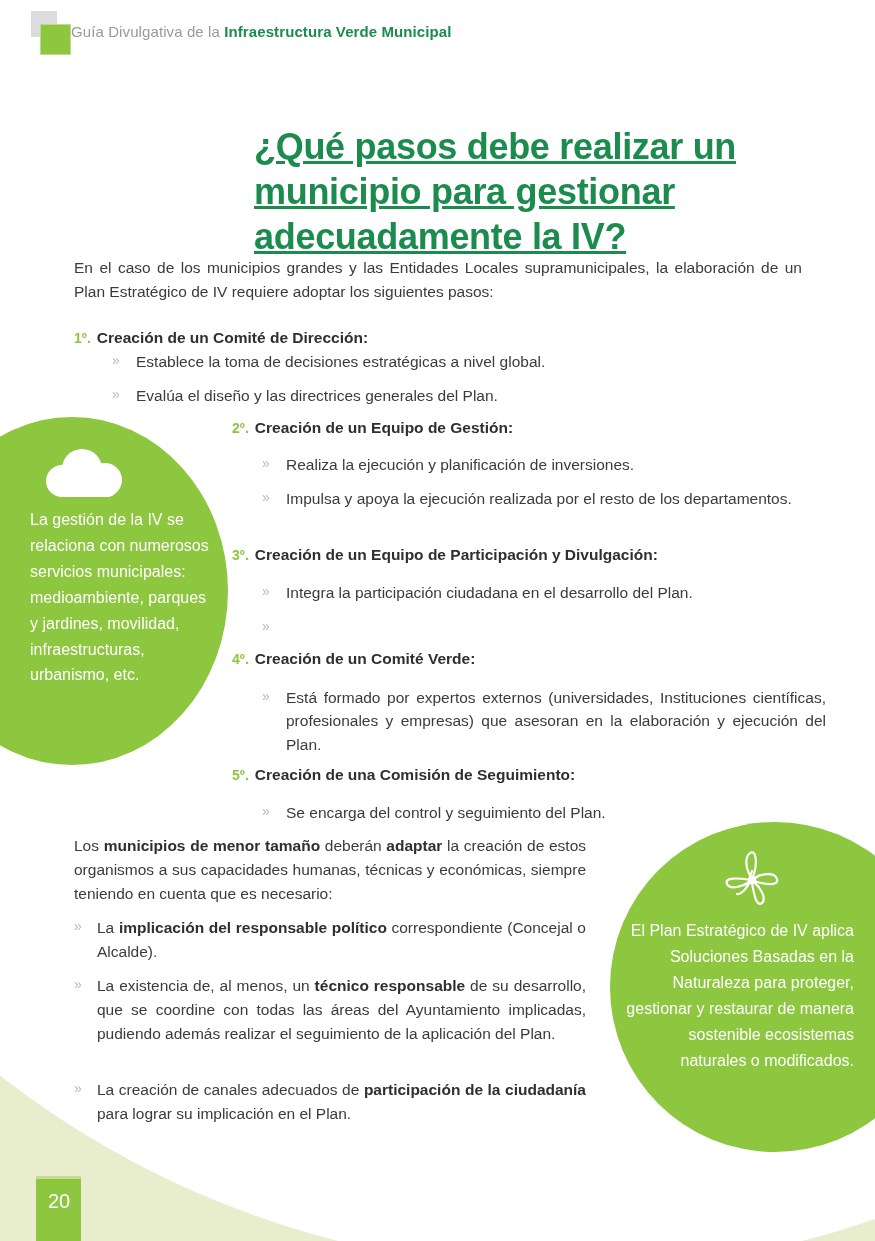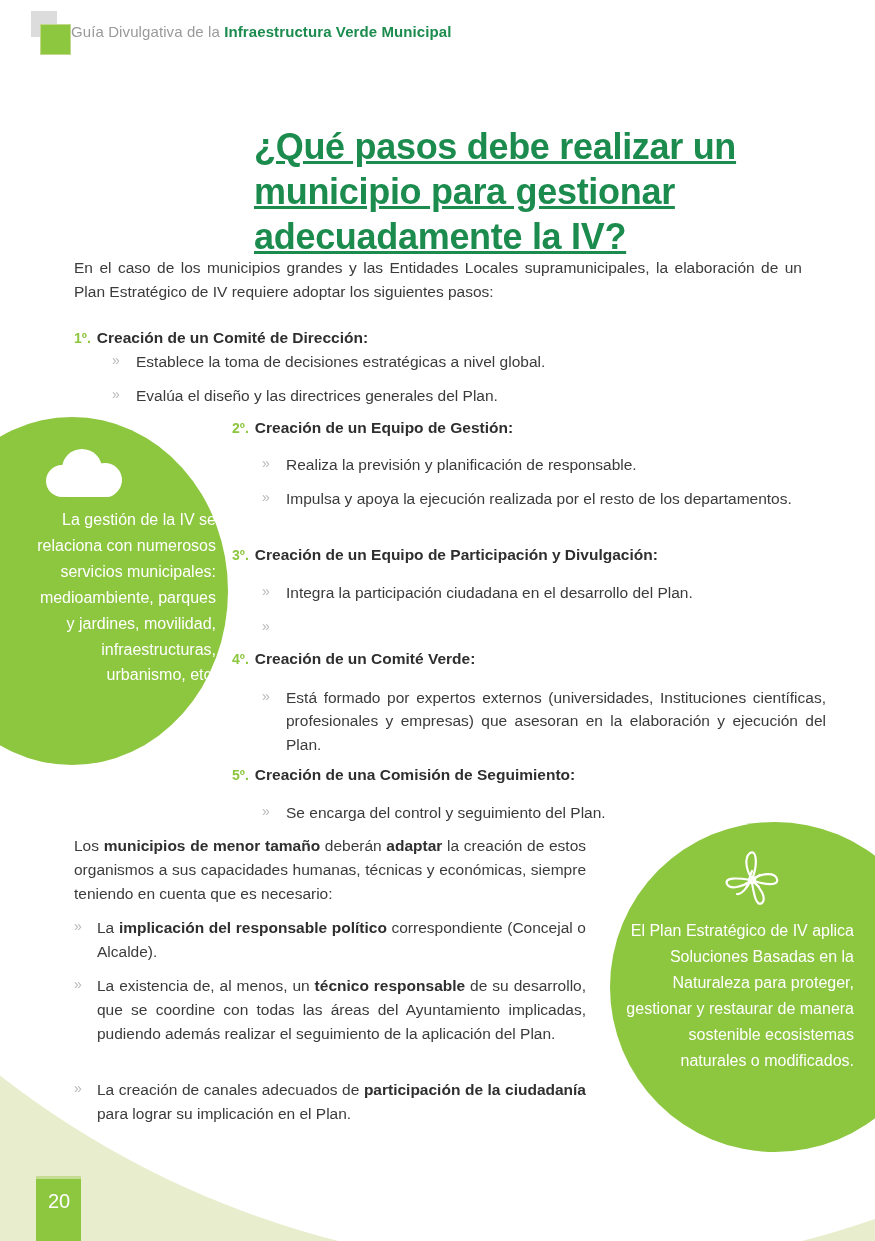--- a/index.html
+++ b/index.html
@@ -120,21 +120,21 @@
   }
   .callout-left .cloud{
     position:absolute;left:130px;top:32px;width:90px;height:50px;
   }
   .cloud .c1{position:absolute;left:16px;top:0;width:40px;height:40px;background:#fff;border-radius:50%;}
   .cloud .c2{position:absolute;left:0;top:16px;width:32px;height:32px;background:#fff;border-radius:50%;}
   .cloud .c3{position:absolute;left:42px;top:14px;width:34px;height:34px;background:#fff;border-radius:50%;}
   .cloud .c4{position:absolute;left:10px;top:26px;width:62px;height:22px;background:#fff;border-radius:11px;}
   .callout-left .ctext{
     position:absolute;left:114px;top:90px;width:186px;
-    color:#ffffff;font-size:16px;line-height:1.62;text-align:right;
+    color:#ffffff;font-size:16px;line-height:1.62;text-align:left;
   }
 
   
   .callout-right{
     position:absolute;left:610px;top:822px;
     width:330px;height:330px;
     background:#8dc63f;border-radius:50%;
     z-index:20;
   }
   .callout-right .flower{
@@ -209,21 +209,21 @@
       <span>Evalúa el diseño y las directrices generales del Plan.</span>
     </div>
 
     <div class="step" style="left:232px;top:419px;width:570px;">
       <div class="step-head">
         <span class="num">2º.</span><span>Creación de un Equipo de Gestión:</span>
       </div>
     </div>
     <div class="sub" style="position:absolute;left:262px;top:453px;width:540px;">
       <span class="chev">»</span>
-      <span>Realiza la previsión y planificación de responsable.</span>
+      <span>Realiza la ejecución y planificación de inversiones.</span>
     </div>
     <div class="sub" style="position:absolute;left:262px;top:487px;width:540px;">
       <span class="chev">»</span>
       <span>Impulsa y apoya la ejecución realizada por el resto de los departamentos.</span>
     </div>
 
     <div class="step" style="left:232px;top:546px;width:570px;">
       <div class="step-head">
         <span class="num">3º.</span><span>Creación de un Equipo de Participación y Divulgación:</span>
       </div>

